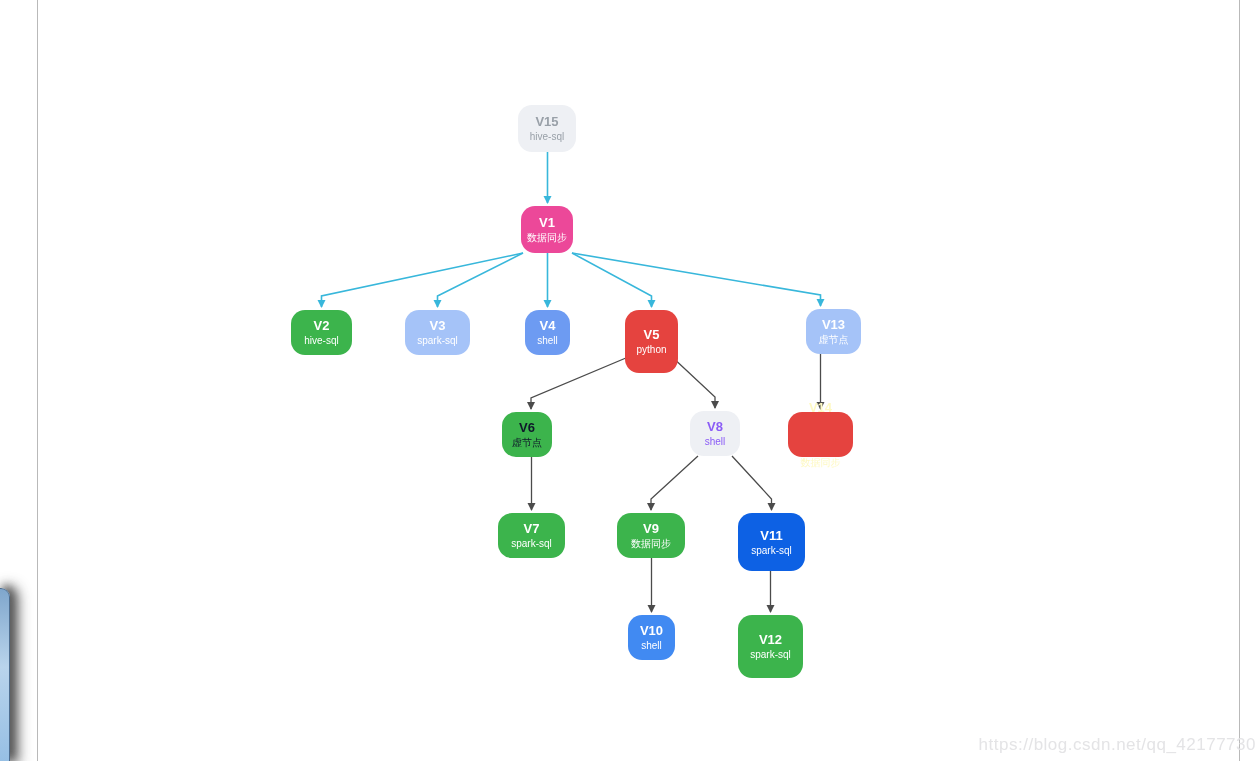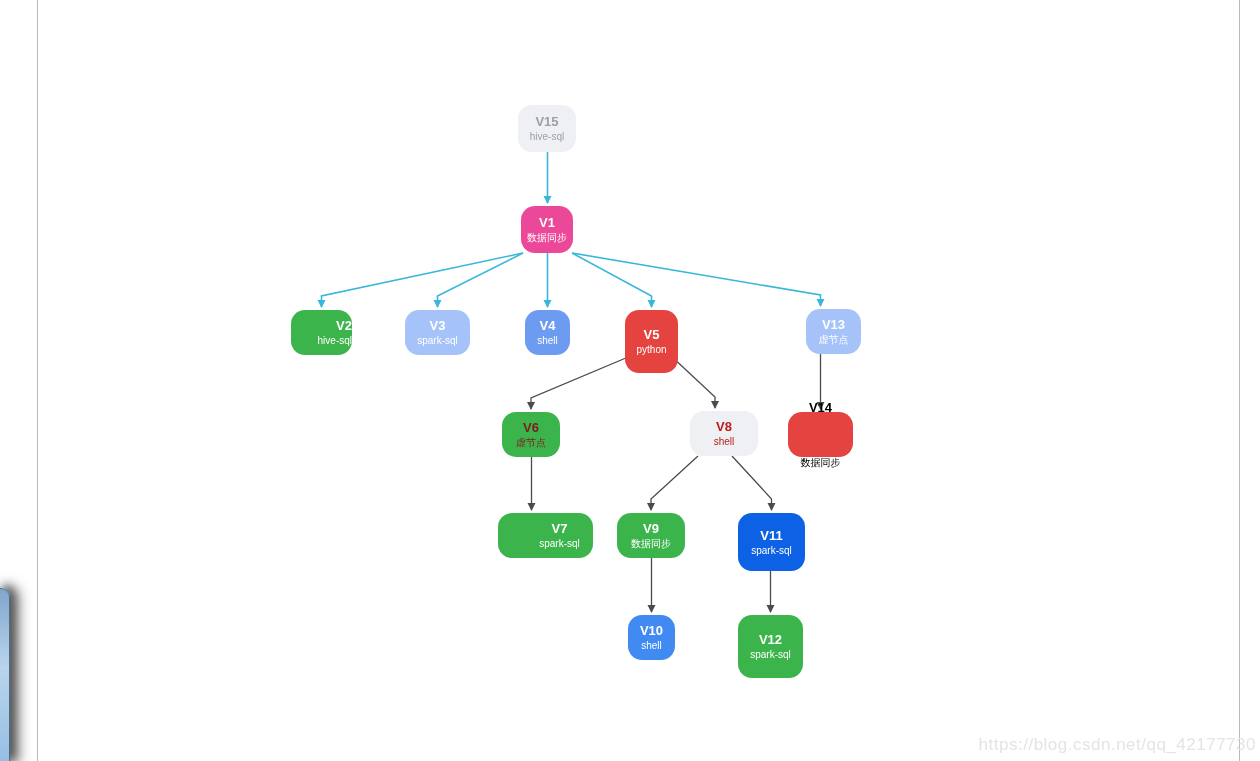--- a/index.html
+++ b/index.html
@@ -65,53 +65,53 @@
   </svg>
   <div id="nodes">
       <div class="node" style="left: 518px; top: 105px; width: 58px; height: 47px; background: rgb(238, 240, 244); color: rgb(153, 160, 168);">
         <span class="nm">V15</span>
         <span class="tp">hive-sql</span>
       </div>
       <div class="node" style="left: 515px; top: 206px; width: 52px; height: 47px; background: #ec4899; color: rgb(255, 255, 255); margin-left: 6px;">
         <span class="nm">V1</span>
         <span class="tp">数据同步</span>
       </div>
-      <div class="node" style="left: 291px; top: 310px; width: 61px; height: 45px; background: rgb(60, 180, 76); color: rgb(255, 255, 255); align-items: flex-end;">
+      <div class="node" style="left: 291px; top: 310px; width: 61px; height: 45px; background: rgb(60, 180, 76); color: rgb(255, 255, 255);">
         <span class="nm">V2</span>
         <span class="tp">hive-sql</span>
       </div>
       <div class="node" style="left: 405px; top: 310px; width: 65px; height: 45px; background: rgb(165, 195, 248); color: rgb(255, 255, 255);">
         <span class="nm">V3</span>
         <span class="tp">spark-sql</span>
       </div>
       <div class="node" style="left: 525px; top: 310px; width: 45px; height: 45px; background: rgb(109, 155, 242); color: rgb(255, 255, 255);">
         <span class="nm">V4</span>
         <span class="tp">shell</span>
       </div>
       <div class="node" style="left: 625px; top: 310px; width: 53px; height: 63px; background: rgb(229, 67, 63); color: rgb(255, 255, 255);">
         <span class="nm">V5</span>
         <span class="tp">python</span>
       </div>
       <div class="node" style="left: 793px; top: 309px; width: 55px; height: 45px; background: rgb(165, 195, 248); color: rgb(255, 255, 255); margin-left: 13px;">
         <span class="nm">V13</span>
         <span class="tp">虚节点</span>
       </div>
-      <div class="node" style="left: 502px; top: 412px; width: 58px; height: 45px; background: rgb(60, 180, 76); color: #7f1d1d;">
+      <div class="node" style="left: 502px; top: 412px; width: 50px; height: 45px; background: rgb(60, 180, 76); color: #0f172a;">
         <span class="nm">V6</span>
         <span class="tp">虚节点</span>
       </div>
-      <div class="node" style="left: 690px; top: 411px; width: 68px; height: 45px; background: rgb(238, 240, 244); color: #b91c1c;">
+      <div class="node" style="left: 690px; top: 411px; width: 50px; height: 45px; background: rgb(238, 240, 244); color: #8b5cf6;">
         <span class="nm">V8</span>
         <span class="tp">shell</span>
       </div>
-      <div class="node" style="left: 788px; top: 412px; width: 65px; height: 45px; background: rgb(229, 67, 63); color: #000000; gap: 40px;">
+      <div class="node" style="left: 788px; top: 412px; width: 65px; height: 45px; background: rgb(229, 67, 63); color: #fef9c3; gap: 40px;">
         <span class="nm">V14</span>
         <span class="tp">数据同步</span>
       </div>
-      <div class="node" style="left: 498px; top: 513px; width: 67px; height: 45px; background: rgb(60, 180, 76); color: rgb(255, 255, 255); padding-left: 28px;">
+      <div class="node" style="left: 498px; top: 513px; width: 67px; height: 45px; background: rgb(60, 180, 76); color: rgb(255, 255, 255);">
         <span class="nm">V7</span>
         <span class="tp">spark-sql</span>
       </div>
       <div class="node" style="left: 617px; top: 513px; width: 68px; height: 45px; background: rgb(60, 180, 76); color: rgb(255, 255, 255);">
         <span class="nm">V9</span>
         <span class="tp">数据同步</span>
       </div>
       <div class="node" style="left: 738px; top: 513px; width: 67px; height: 58px; background: rgb(13, 97, 228); color: rgb(255, 255, 255);">
         <span class="nm">V11</span>
         <span class="tp">spark-sql</span>

